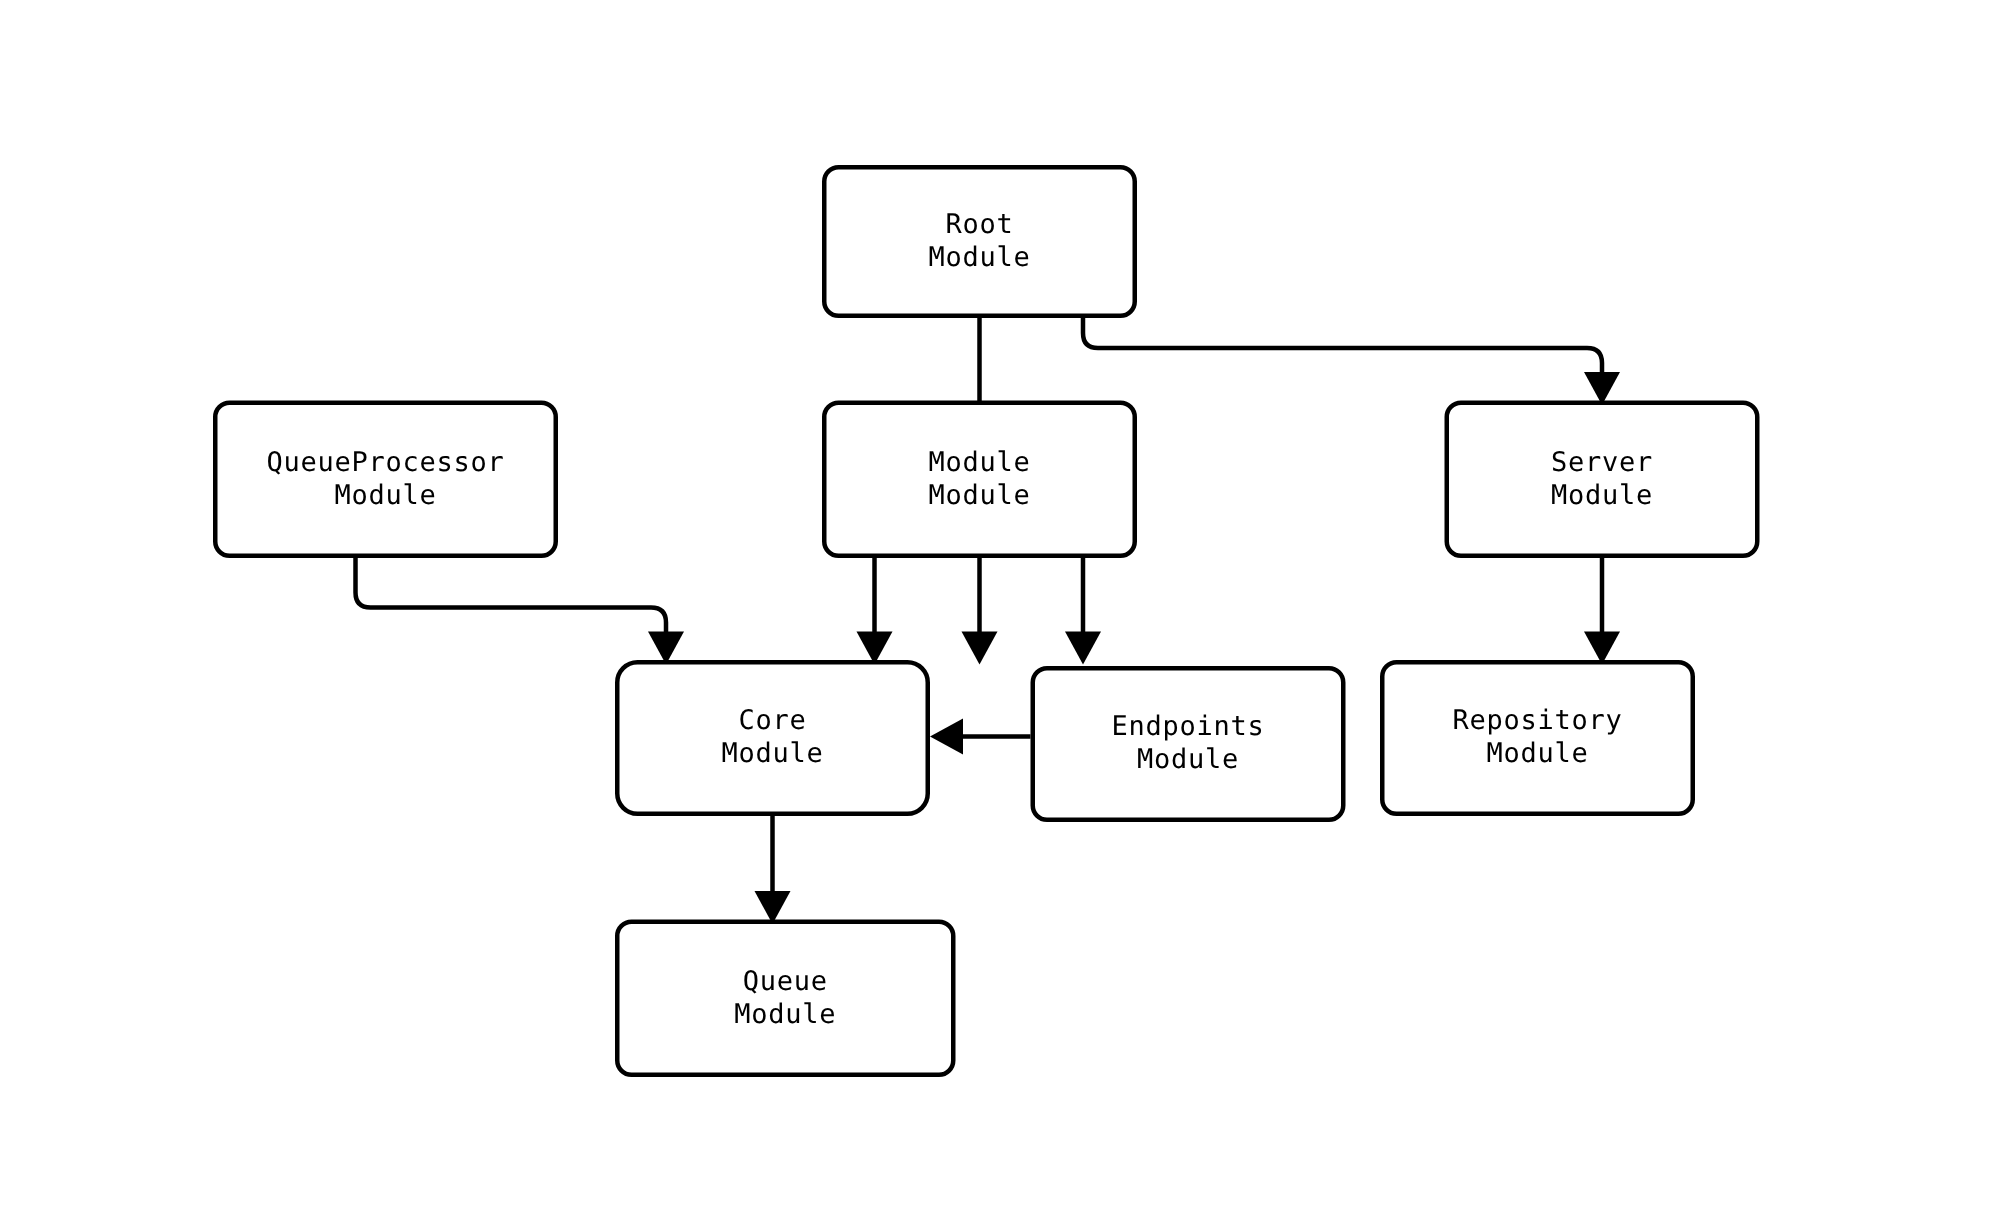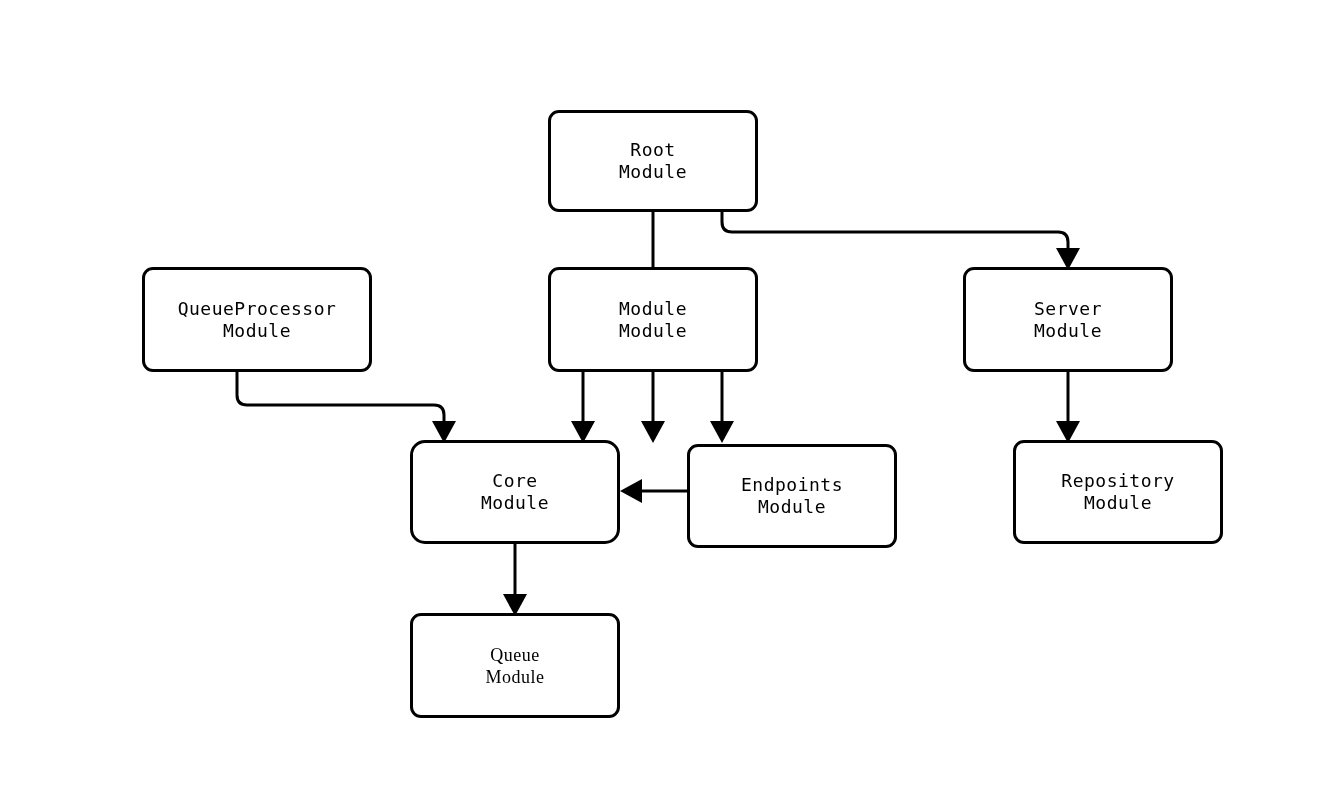--- a/index.html
+++ b/index.html
@@ -120,23 +120,23 @@
   <div class="node" style="left:410px; top:440px; width:210px; height:104px;border-radius:15px;">
     <div class="node-label">Core</div>
     <div class="node-label">Module</div>
   </div>
 
   <div class="node" style="left:687px; top:444px; width:210px; height:104px;">
     <div class="node-label">Endpoints</div>
     <div class="node-label">Module</div>
   </div>
 
-  <div class="node" style="left:1013px; top:440px; width:210px; height:104px;">
+  <div class="node" style="left:920px; top:440px; width:210px; height:104px;">
     <div class="node-label">Repository</div>
     <div class="node-label">Module</div>
   </div>
 
-  <div class="node" style="left:410px; top:613px; width:210px; height:105px;font-family:Liberation Serif, serif;">
+  <div class="node" style="left:410px; top:613px; width:227px; height:105px;">
     <div class="node-label">Queue</div>
     <div class="node-label">Module</div>
   </div>
 
 </div>
 
 </body></html>

